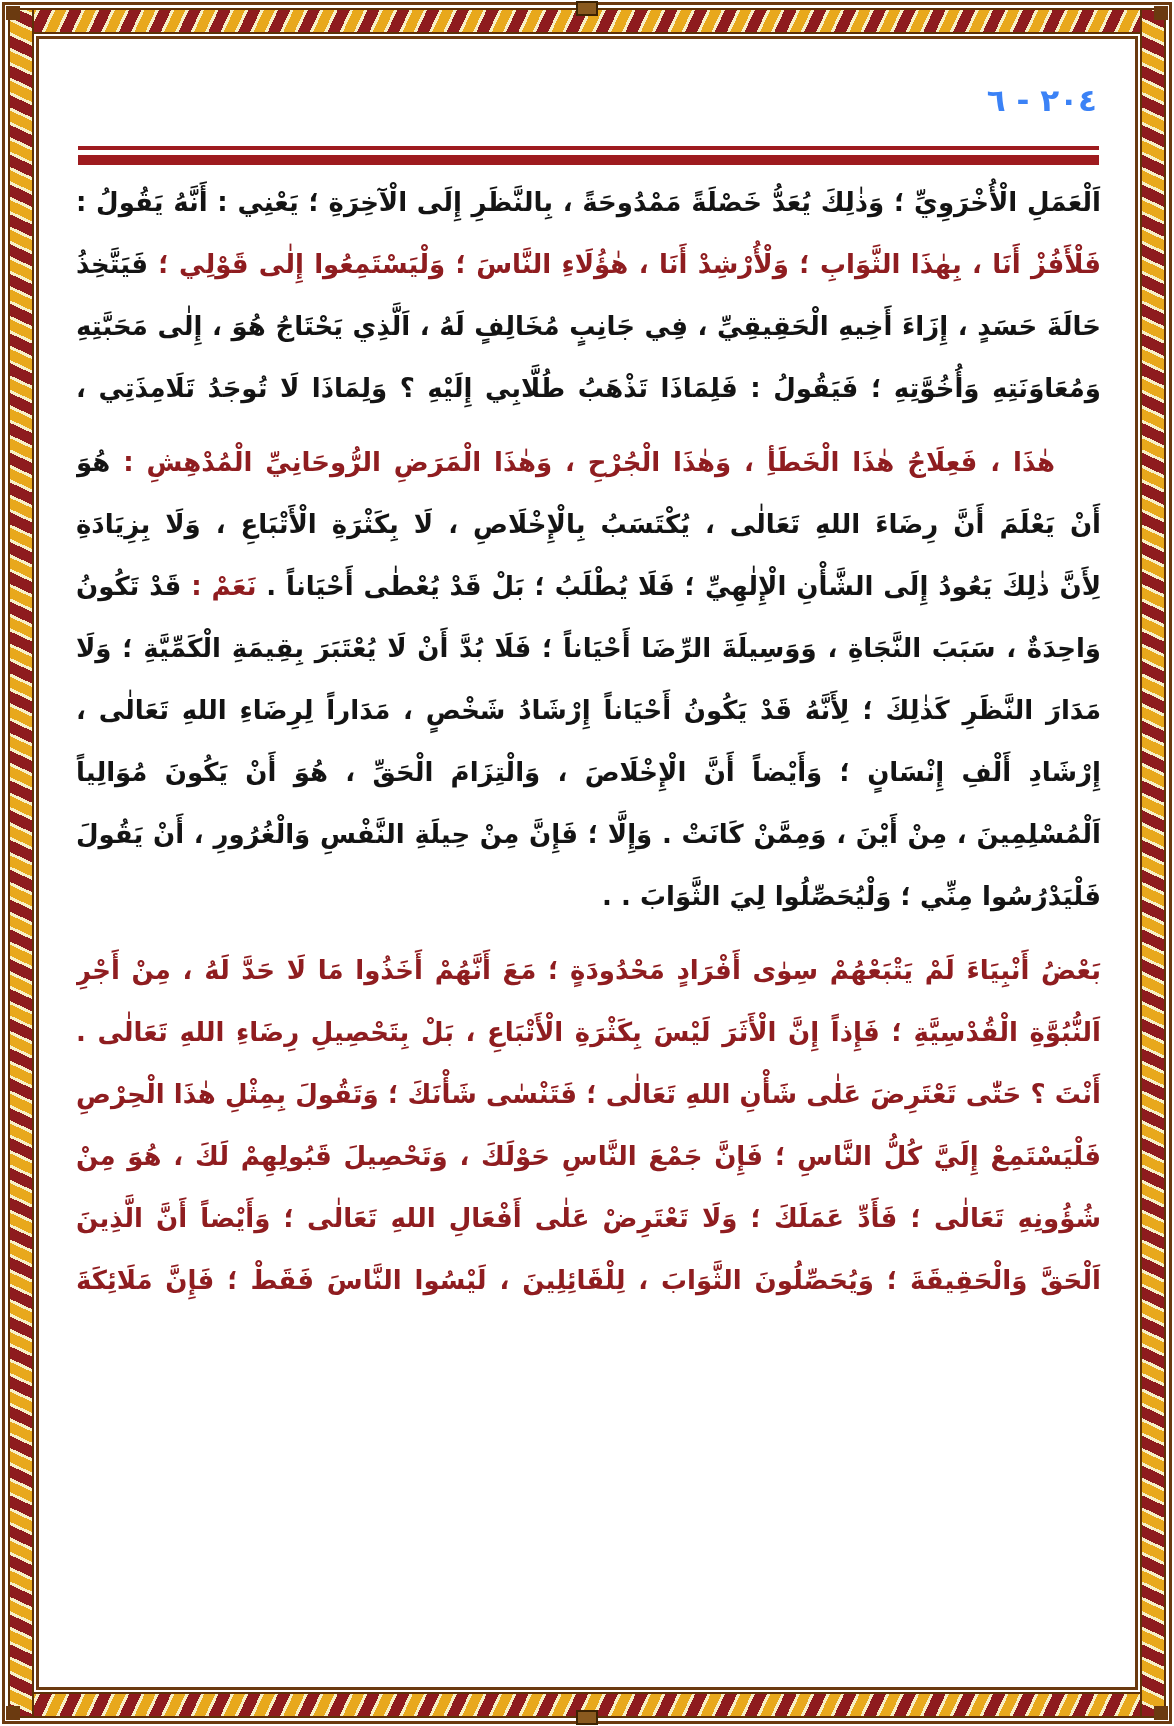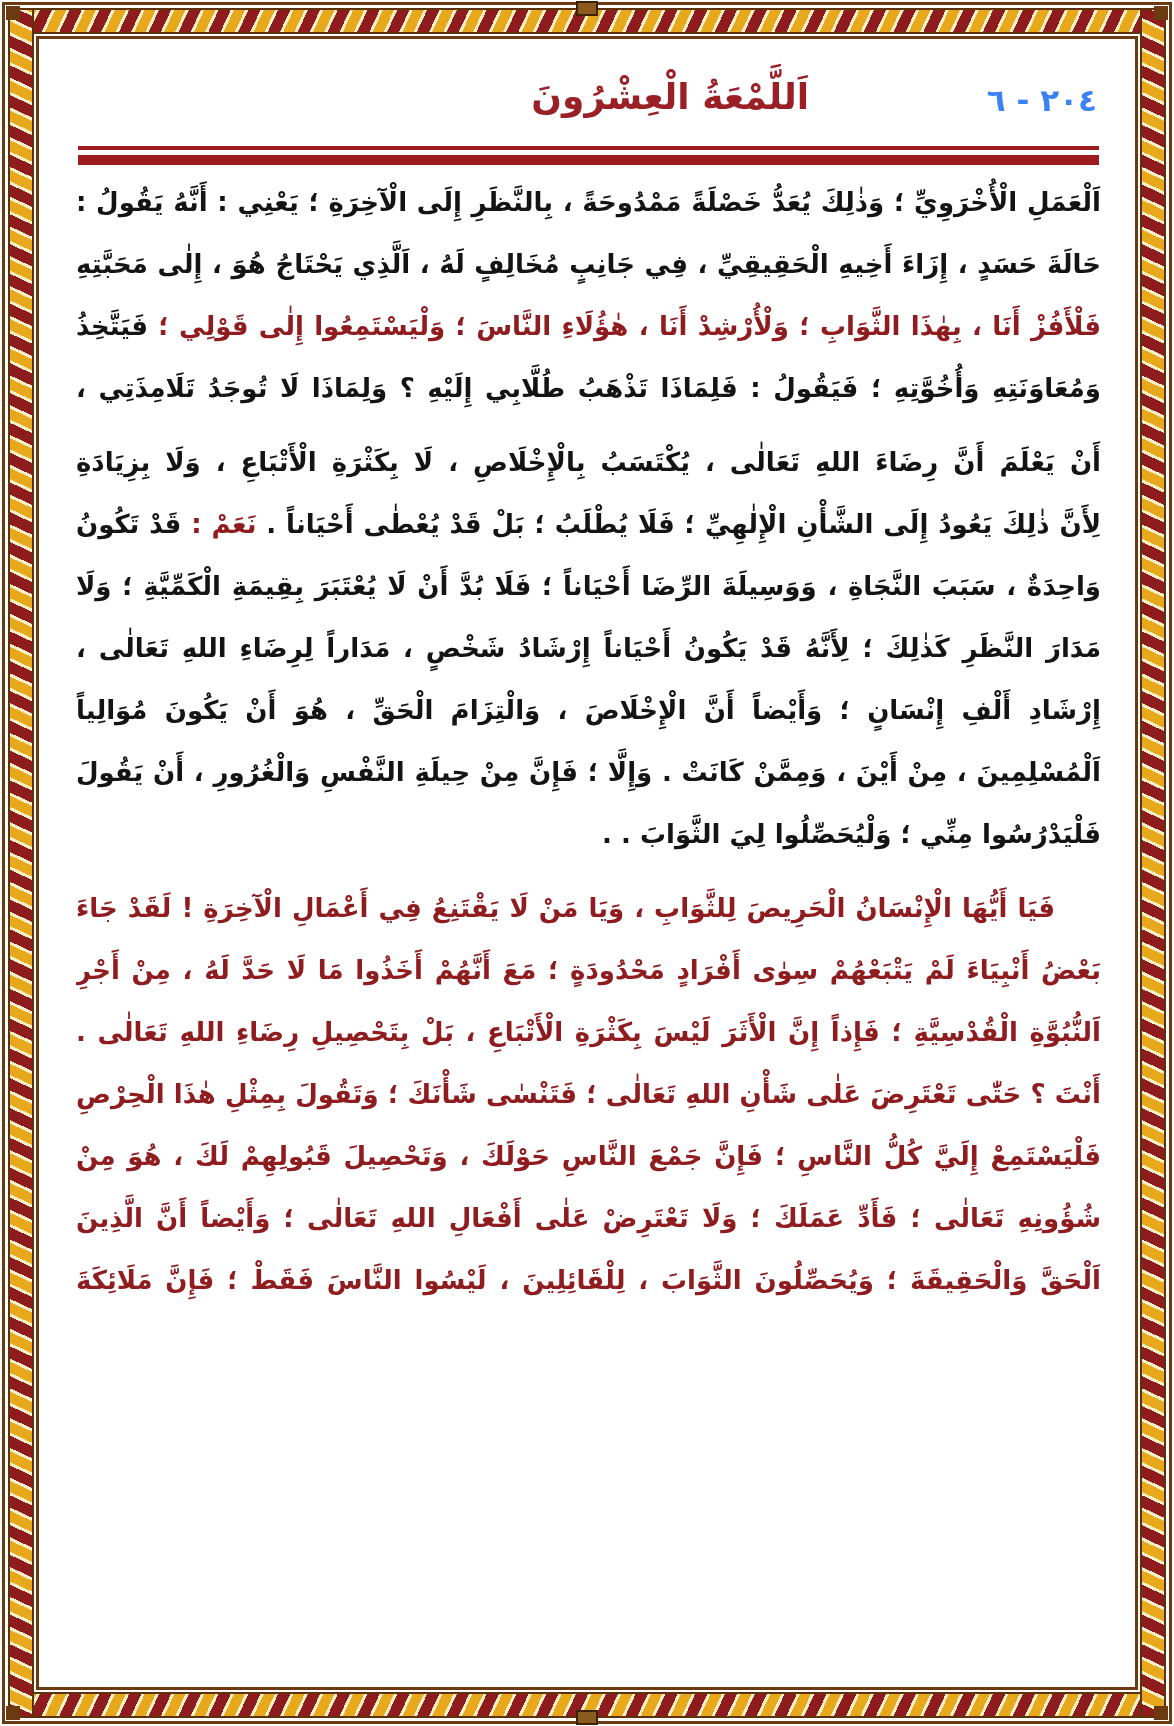--- a/index.html
+++ b/index.html
@@ -82,47 +82,46 @@
   <div class="stud bottom"></div>
   <div class="corner tl"></div>
   <div class="corner tr"></div>
   <div class="corner bl"></div>
   <div class="corner br"></div>
 
   <div class="content">
 
     <div class="header">
       <div class="page-number">٢٠٤ - ٦</div>
-      <div class="title">اَللَّمْعَةُ الْعِشْرُونَ</div>
     </div>
 
     <div class="rule">
       <div class="thin"></div>
       <div class="gap"></div>
       <div class="thick"></div>
     </div>
 
     <div class="body">
         <div class="para">
           <div class="line"><span class="seg-black">اَلْعَمَلِ الْأُخْرَوِيِّ ؛ وَذٰلِكَ يُعَدُّ خَصْلَةً مَمْدُوحَةً ، بِالنَّظَرِ إِلَى الْآخِرَةِ ؛ يَعْنِي : أَنَّهُ يَقُولُ :</span></div>
+          <div class="line"><span class="seg-red">فَلْأَفُزْ أَنَا ، بِهٰذَا الثَّوَابِ ؛ وَلْأُرْشِدْ أَنَا ، هٰؤُلَاءِ النَّاسَ ؛ وَلْيَسْتَمِعُوا إِلٰى قَوْلِي ؛</span><span class="seg-black"> فَيَتَّخِذُ</span></div>
           <div class="line"><span class="seg-black">حَالَةَ حَسَدٍ ، إِزَاءَ أَخِيهِ الْحَقِيقِيِّ ، فِي جَانِبٍ مُخَالِفٍ لَهُ ، اَلَّذِي يَحْتَاجُ هُوَ ، إِلٰى مَحَبَّتِهِ</span></div>
-          <div class="line"><span class="seg-red">فَلْأَفُزْ أَنَا ، بِهٰذَا الثَّوَابِ ؛ وَلْأُرْشِدْ أَنَا ، هٰؤُلَاءِ النَّاسَ ؛ وَلْيَسْتَمِعُوا إِلٰى قَوْلِي ؛</span><span class="seg-black"> فَيَتَّخِذُ</span></div>
           <div class="line"><span class="seg-black">وَمُعَاوَنَتِهِ وَأُخُوَّتِهِ ؛ فَيَقُولُ : فَلِمَاذَا تَذْهَبُ طُلَّابِي إِلَيْهِ ؟ وَلِمَاذَا لَا تُوجَدُ تَلَامِذَتِي ، مِقْدَارَ</span></div>
         </div>
         <div class="para">
+          <div class="line indent"><span class="seg-red">هٰذَا ، فَعِلَاجُ هٰذَا الْخَطَأِ ، وَهٰذَا الْجُرْحِ ، وَهٰذَا الْمَرَضِ الرُّوحَانِيِّ الْمُدْهِشِ :</span><span class="seg-black"> هُوَ</span></div>
           <div class="line"><span class="seg-black">أَنْ يَعْلَمَ أَنَّ رِضَاءَ اللهِ تَعَالٰى ، يُكْتَسَبُ بِالْإِخْلَاصِ ، لَا بِكَثْرَةِ الْأَتْبَاعِ ، وَلَا بِزِيَادَةِ التَّوْفِيقِ ؛</span></div>
           <div class="line"><span class="seg-black">لِأَنَّ ذٰلِكَ يَعُودُ إِلَى الشَّأْنِ الْإِلٰهِيِّ ؛ فَلَا يُطْلَبُ ؛ بَلْ قَدْ يُعْطٰى أَحْيَاناً .</span><span class="seg-red"> نَعَمْ :</span><span class="seg-black"> قَدْ تَكُونُ كَلِمَةٌ</span></div>
           <div class="line"><span class="seg-black">وَاحِدَةٌ ، سَبَبَ النَّجَاةِ ، وَوَسِيلَةَ الرِّضَا أَحْيَاناً ؛ فَلَا بُدَّ أَنْ لَا يُعْتَبَرَ بِقِيمَةِ الْكَمِّيَّةِ ؛ وَلَا تُجْعَلَ</span></div>
           <div class="line"><span class="seg-black">مَدَارَ النَّظَرِ كَذٰلِكَ ؛ لِأَنَّهُ قَدْ يَكُونُ أَحْيَاناً إِرْشَادُ شَخْصٍ ، مَدَاراً لِرِضَاءِ اللهِ تَعَالٰى ، بِقَدَرِ</span></div>
           <div class="line"><span class="seg-black">إِرْشَادِ أَلْفِ إِنْسَانٍ ؛ وَأَيْضاً أَنَّ الْإِخْلَاصَ ، وَالْتِزَامَ الْحَقِّ ، هُوَ أَنْ يَكُونَ مُوَالِياً لِاسْتِفَادَةِ</span></div>
           <div class="line"><span class="seg-black">اَلْمُسْلِمِينَ ، مِنْ أَيْنَ ، وَمِمَّنْ كَانَتْ . وَإِلَّا ؛ فَإِنَّ مِنْ حِيلَةِ النَّفْسِ وَالْغُرُورِ ، أَنْ يَقُولَ :</span></div>
           <div class="line end"><span class="seg-black">فَلْيَدْرُسُوا مِنِّي ؛ وَلْيُحَصِّلُوا لِيَ الثَّوَابَ . .</span></div>
         </div>
         <div class="para">
-          <div class="line indent"><span class="seg-red">فَيَا أَيُّهَا الْإِنْسَانُ الْحَرِيصَ لِلثَّوَابِ ، وَيَا مَنْ لَا يَقْتَنِعُ فِي أَعْمَالِ الْآخِرَةِ ! لَقَدْ جَاءَ</span></div>
           <div class="line"><span class="seg-red">بَعْضُ أَنْبِيَاءَ لَمْ يَتْبَعْهُمْ سِوٰى أَفْرَادٍ مَحْدُودَةٍ ؛ مَعَ أَنَّهُمْ أَخَذُوا مَا لَا حَدَّ لَهُ ، مِنْ أَجْرِ كُلْفَةِ</span></div>
           <div class="line"><span class="seg-red">اَلنُّبُوَّةِ الْقُدْسِيَّةِ ؛ فَإِذاً إِنَّ الْأَثَرَ لَيْسَ بِكَثْرَةِ الْأَتْبَاعِ ، بَلْ بِتَحْصِيلِ رِضَاءِ اللهِ تَعَالٰى . فَمَنْ</span></div>
           <div class="line"><span class="seg-red">أَنْتَ ؟ حَتّٰى تَعْتَرِضَ عَلٰى شَأْنِ اللهِ تَعَالٰى ؛ فَتَنْسٰى شَأْنَكَ ؛ وَتَقُولَ بِمِثْلِ هٰذَا الْحِرْصِ :</span></div>
           <div class="line"><span class="seg-red">فَلْيَسْتَمِعْ إِلَيَّ كُلُّ النَّاسِ ؛ فَإِنَّ جَمْعَ النَّاسِ حَوْلَكَ ، وَتَحْصِيلَ قَبُولِهِمْ لَكَ ، هُوَ مِنْ</span></div>
           <div class="line"><span class="seg-red">شُؤُونِهِ تَعَالٰى ؛ فَأَدِّ عَمَلَكَ ؛ وَلَا تَعْتَرِضْ عَلٰى أَفْعَالِ اللهِ تَعَالٰى ؛ وَأَيْضاً أَنَّ الَّذِينَ يَسْتَمِعُونَ</span></div>
           <div class="line"><span class="seg-red">اَلْحَقَّ وَالْحَقِيقَةَ ؛ وَيُحَصِّلُونَ الثَّوَابَ ، لِلْقَائِلِينَ ، لَيْسُوا النَّاسَ فَقَطْ ؛ فَإِنَّ مَلَائِكَةَ اللهِ ،</span></div>
         </div>
       </div>
 
   </div>

